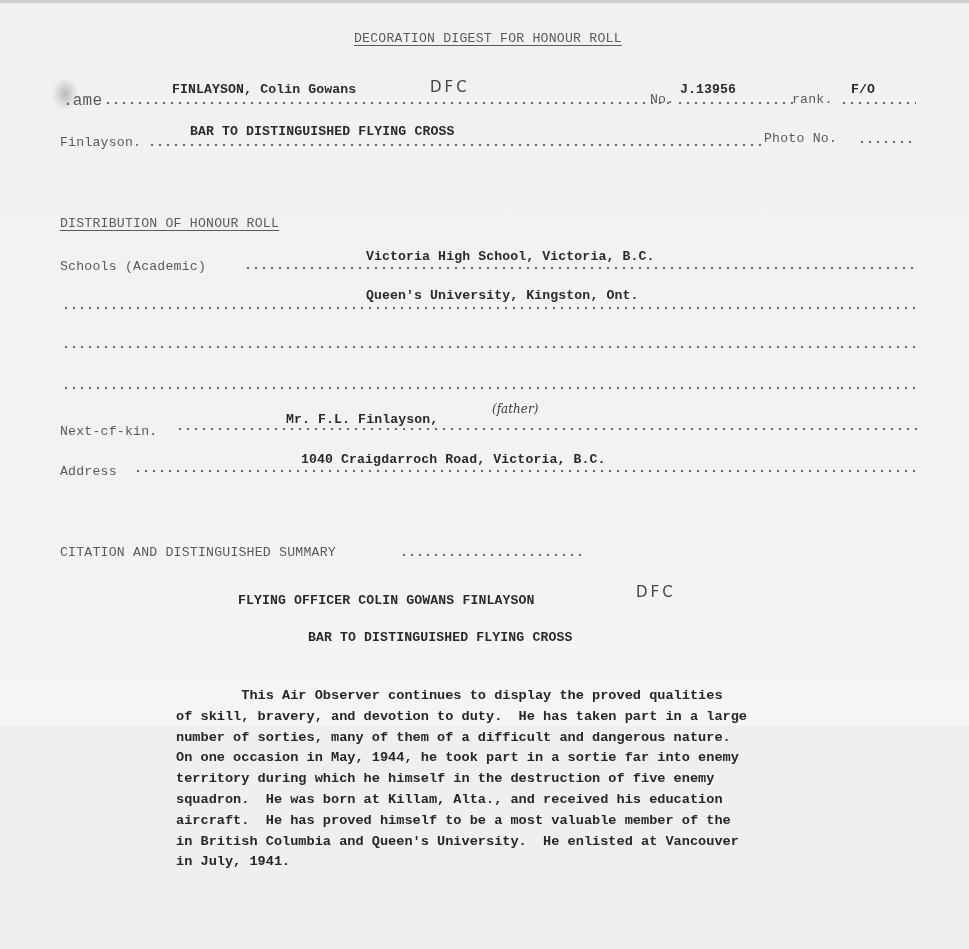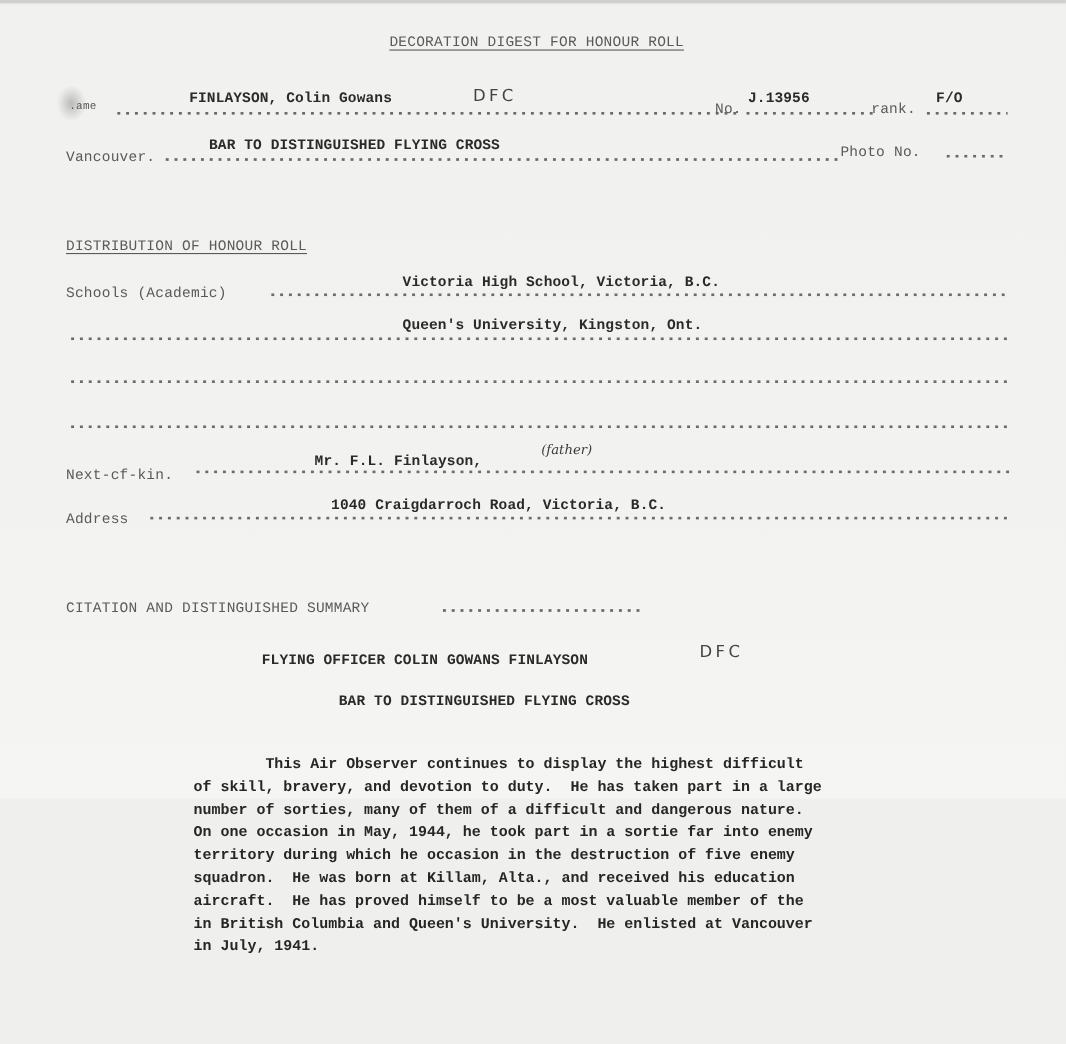--- a/index.html
+++ b/index.html
@@ -44,32 +44,32 @@
 </style>
 </head>
 <body>
 
 <div class="page">
   <div class="topshadow"></div>
   <div class="smudge"></div>
 
   <div class="abs light ul" style="left:354px; top:31px;">DECORATION DIGEST FOR HONOUR ROLL</div>
 
-  <div class="abs light" style="left:63px; top:92px; font-size:10px;">.ame</div>
+  <div class="abs light" style="left:63px; top:92px; font-size:16px;">.ame</div>
   <div class="dots" style="left:104px; top:101px; width:570px;"></div>
   <div class="abs bold" style="left:172px; top:82px;">FINLAYSON, Colin Gowans</div>
   <div class="abs hand" style="left:430px; top:78px;">DFC</div>
   <div class="abs light" style="left:650px; top:92px;">No.</div>
   <div class="abs bold" style="left:680px; top:82px;">J.13956</div>
   <div class="dots" style="left:676px; top:101px; width:118px;"></div>
   <div class="abs light" style="left:792px; top:92px;">rank.</div>
   <div class="abs bold" style="left:851px; top:82px;">F/O</div>
   <div class="dots" style="left:840px; top:101px; width:76px;"></div>
 
-  <div class="abs light" style="left:60px; top:135px;">Vancouver.</div>
+  <div class="abs light" style="left:60px; top:135px;">Finlayson.</div>
   <div class="dots" style="left:148px; top:143px; width:616px;"></div>
   <div class="abs bold" style="left:190px; top:124px;">BAR TO DISTINGUISHED FLYING CROSS</div>
   <div class="abs light" style="left:764px; top:131px;">Photo No.</div>
   <div class="dots" style="left:858px; top:140px; width:58px;"></div>
 
   <div class="abs light ul" style="left:60px; top:216px;">DISTRIBUTION OF HONOUR ROLL</div>
 
   <div class="abs light" style="left:60px; top:259px;">Schools (Academic)</div>
   <div class="dots" style="left:244px; top:266px; width:674px;"></div>
   <div class="abs bold" style="left:366px; top:249px;">Victoria High School, Victoria, B.C.</div>
@@ -91,23 +91,23 @@
 
   <div class="abs light" style="left:60px; top:545px;">CITATION AND DISTINGUISHED SUMMARY</div>
   <div class="dots" style="left:400px; top:553px; width:182px;"></div>
 
   <div class="abs bold" style="left:238px; top:593px;">FLYING OFFICER COLIN GOWANS FINLAYSON</div>
   <div class="abs hand" style="left:636px; top:583px;">DFC</div>
 
   <div class="abs bold" style="left:308px; top:630px;">BAR TO DISTINGUISHED FLYING CROSS</div>
 
   <div class="citation">
-    <span class="line">        This Air Observer continues to display the highest difficult</span>
+    <span class="line">        This Air Observer continues to display the proved qualities</span>
     <span class="line">of skill, bravery, and devotion to duty.  He has taken part in a large</span>
     <span class="line">number of sorties, many of them of a difficult and dangerous nature.</span>
     <span class="line">On one occasion in May, 1944, he took part in a sortie far into enemy</span>
-    <span class="line">territory during which he occasion in the destruction of five enemy</span>
+    <span class="line">territory during which he himself in the destruction of five enemy</span>
     <span class="line">squadron.  He was born at Killam, Alta., and received his education</span>
     <span class="line">aircraft.  He has proved himself to be a most valuable member of the</span>
     <span class="line">in British Columbia and Queen's University.  He enlisted at Vancouver</span>
     <span class="line">in July, 1941.</span>
   </div>
 </div>
 
 </body></html>

